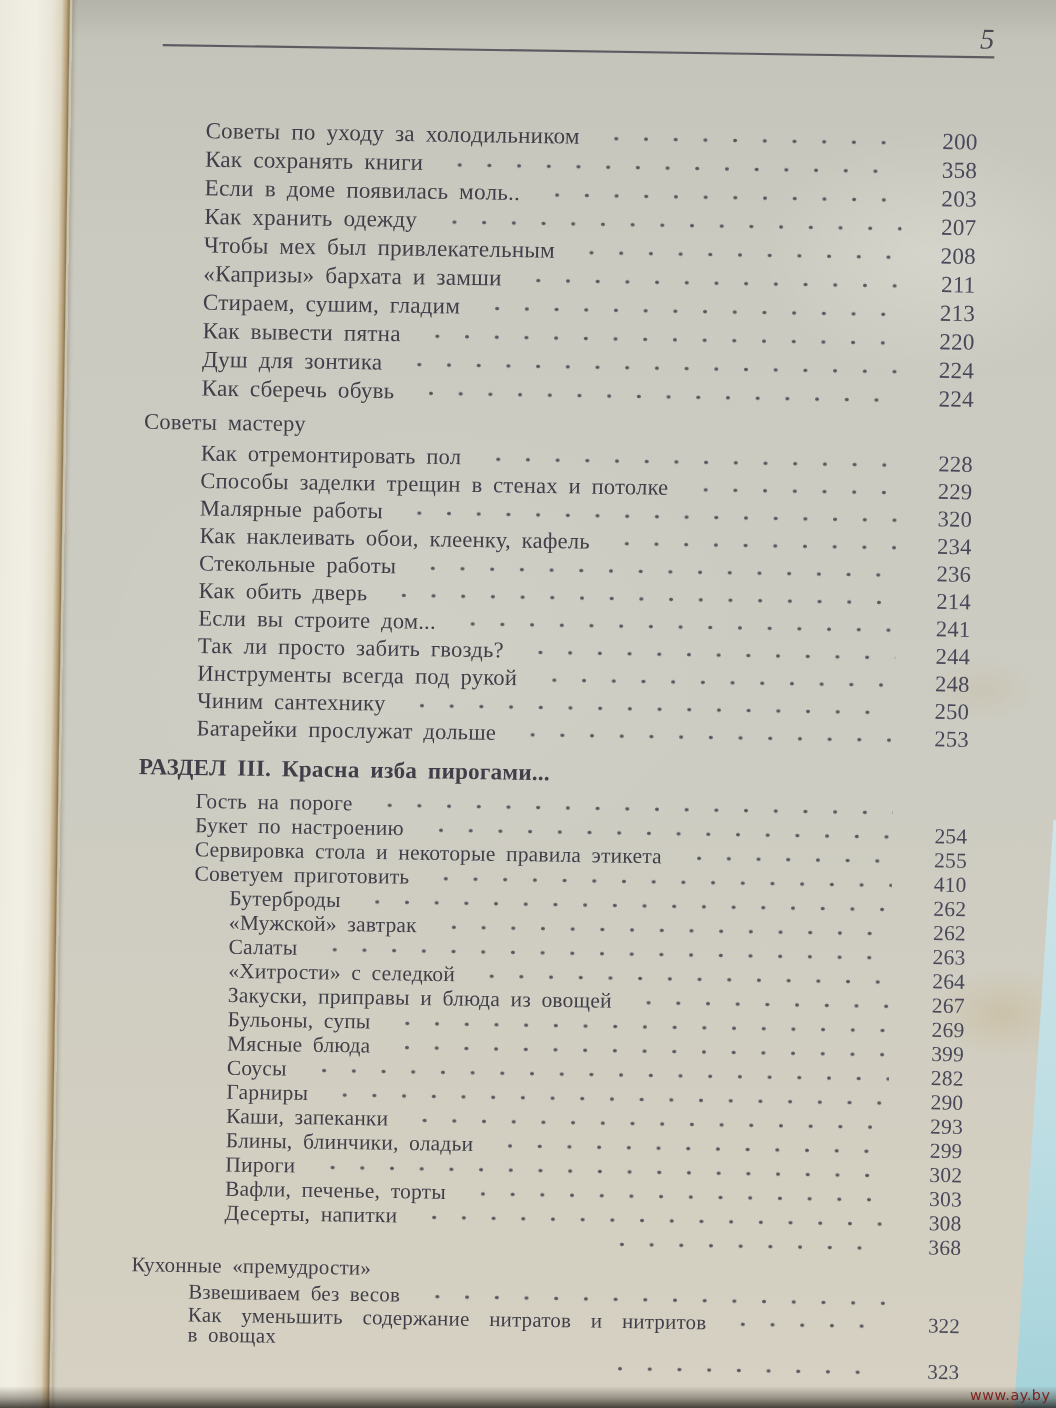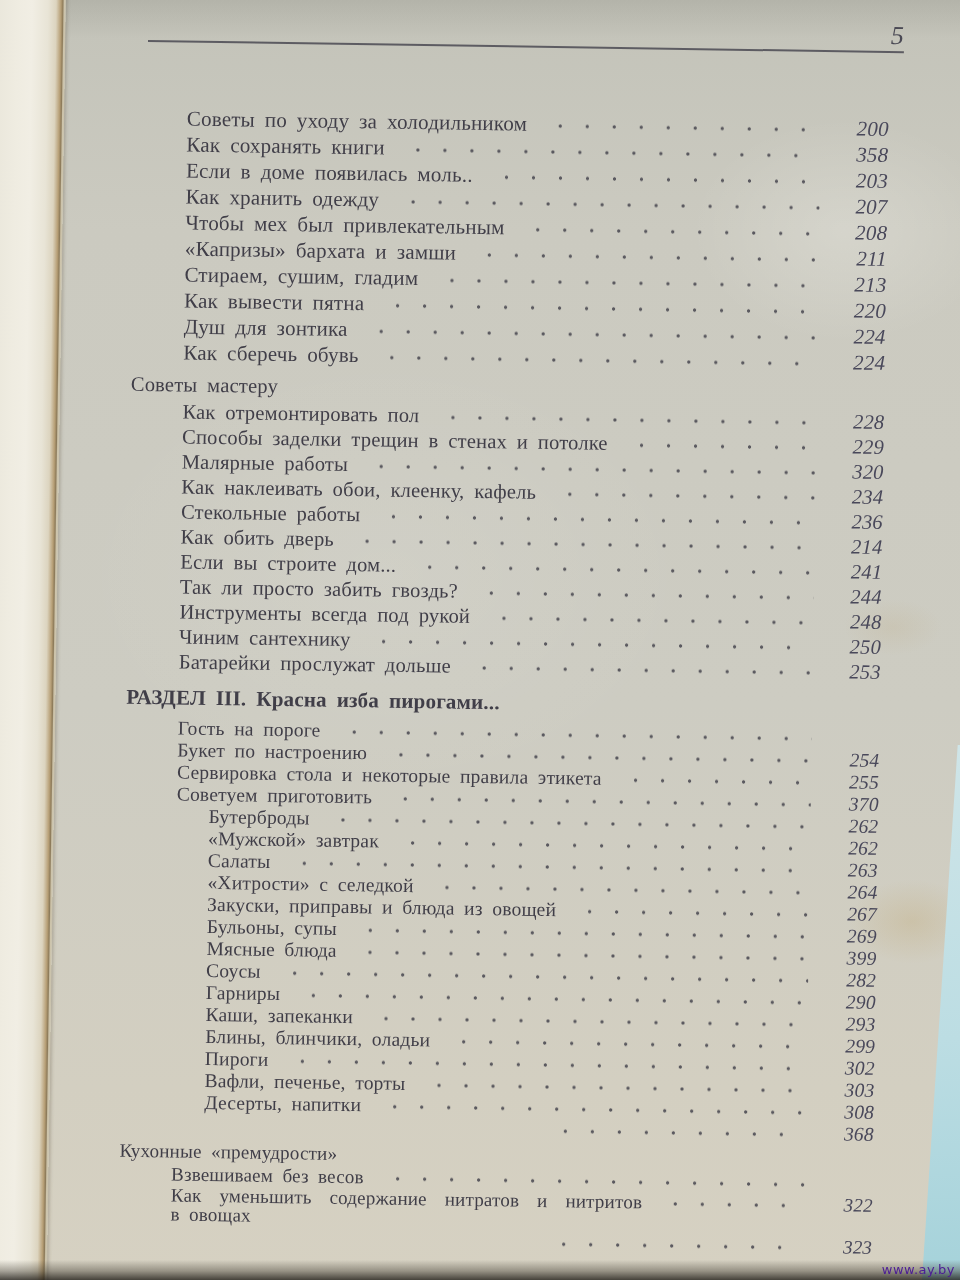--- a/index.html
+++ b/index.html
@@ -61,35 +61,35 @@
   .wide{word-spacing:13px;}
   .numonly{padding-left:420px;}
   .label{white-space:nowrap;flex-shrink:0;}
   .leader{
     flex:1;height:1em;margin:0 10px 0 16px;
     background-image:radial-gradient(circle, #4d4c54 1.35px, rgba(0,0,0,0) 1.95px);
     background-size:27px 8px;background-repeat:repeat-x;
     background-position:4px calc(100% - 1px);
     opacity:0.9;
   }
-  .num{width:58px;flex-shrink:0;text-align:right;color:#49485a;white-space:nowrap;font-style:italic;}
+  .num{width:58px;flex-shrink:0;text-align:right;color:#49485a;white-space:nowrap;}
   
   .cyan-wedge{
     position:absolute;right:0;top:745px;width:38px;height:535px;
     background:linear-gradient(180deg,#cfe5e8 0%,#bcdde3 55%,#a5d2da 100%);
     clip-path:polygon(94% 0, 100% 0, 100% 100%, 0 100%);
   }
   .bottom-shadow{
     position:absolute;left:0;right:0;bottom:0;height:20px;
     background:linear-gradient(180deg, rgba(55,50,40,0) 0%, rgba(55,50,40,0.40) 55%, rgba(28,25,20,0.78) 100%);
   }
   .watermark{
     position:absolute;right:5px;bottom:3px;
     font-family:"DejaVu Sans","Liberation Sans",sans-serif;
-    font-size:13px;color:#4c1d95;letter-spacing:0.5px;z-index:10;
+    font-size:13px;color:#7f1d1d;letter-spacing:0.5px;z-index:10;
   }
 </style>
 </head>
 <body>
 
 <div class="stage">
   <div class="page"></div>
   <div class="edge-band"></div>
 
   <div class="content">
@@ -218,21 +218,21 @@
           <span class="num">254</span>
         </div>
         <div class="row lvl1 b3">
           <span class="label">Сервировка стола и некоторые правила этикета</span>
           <span class="leader"></span>
           <span class="num">255</span>
         </div>
         <div class="row lvl1 b3">
           <span class="label">Советуем приготовить</span>
           <span class="leader"></span>
-          <span class="num">370</span>
+          <span class="num">410</span>
         </div>
         <div class="row lvl2 b3">
           <span class="label">Бутерброды</span>
           <span class="leader"></span>
           <span class="num">262</span>
         </div>
         <div class="row lvl2 b3">
           <span class="label">«Мужской» завтрак</span>
           <span class="leader"></span>
           <span class="num">262</span>

